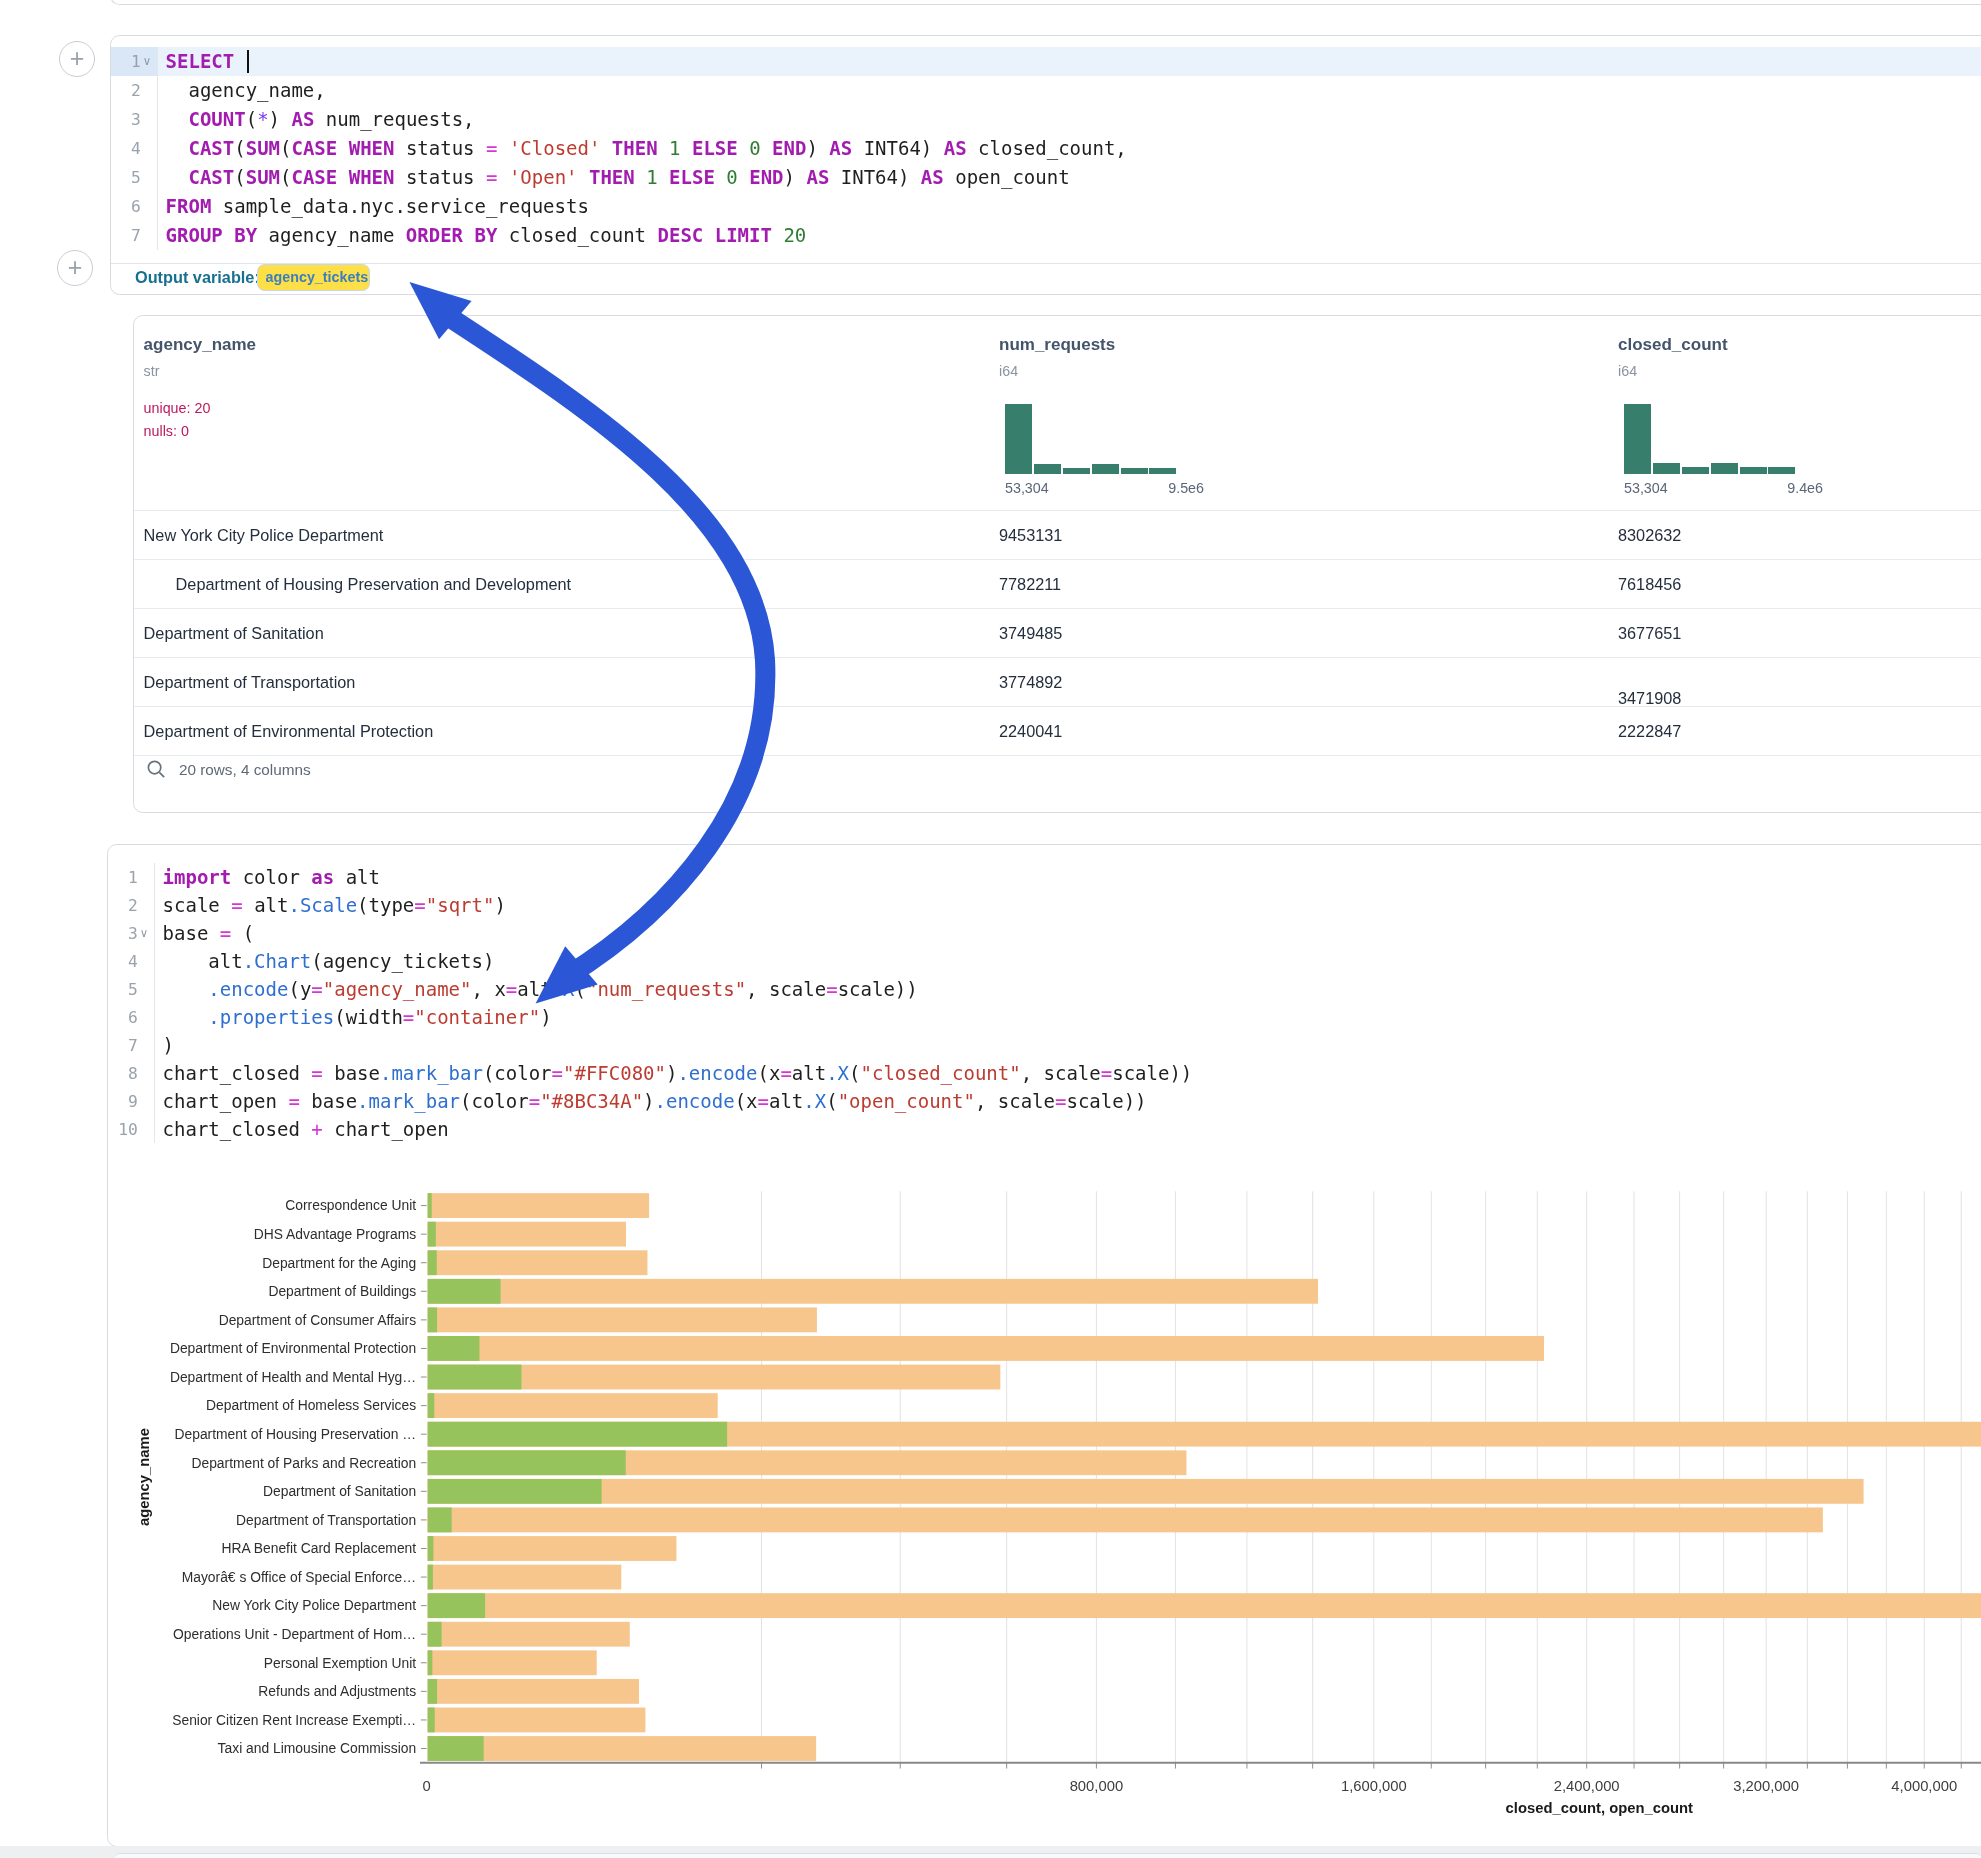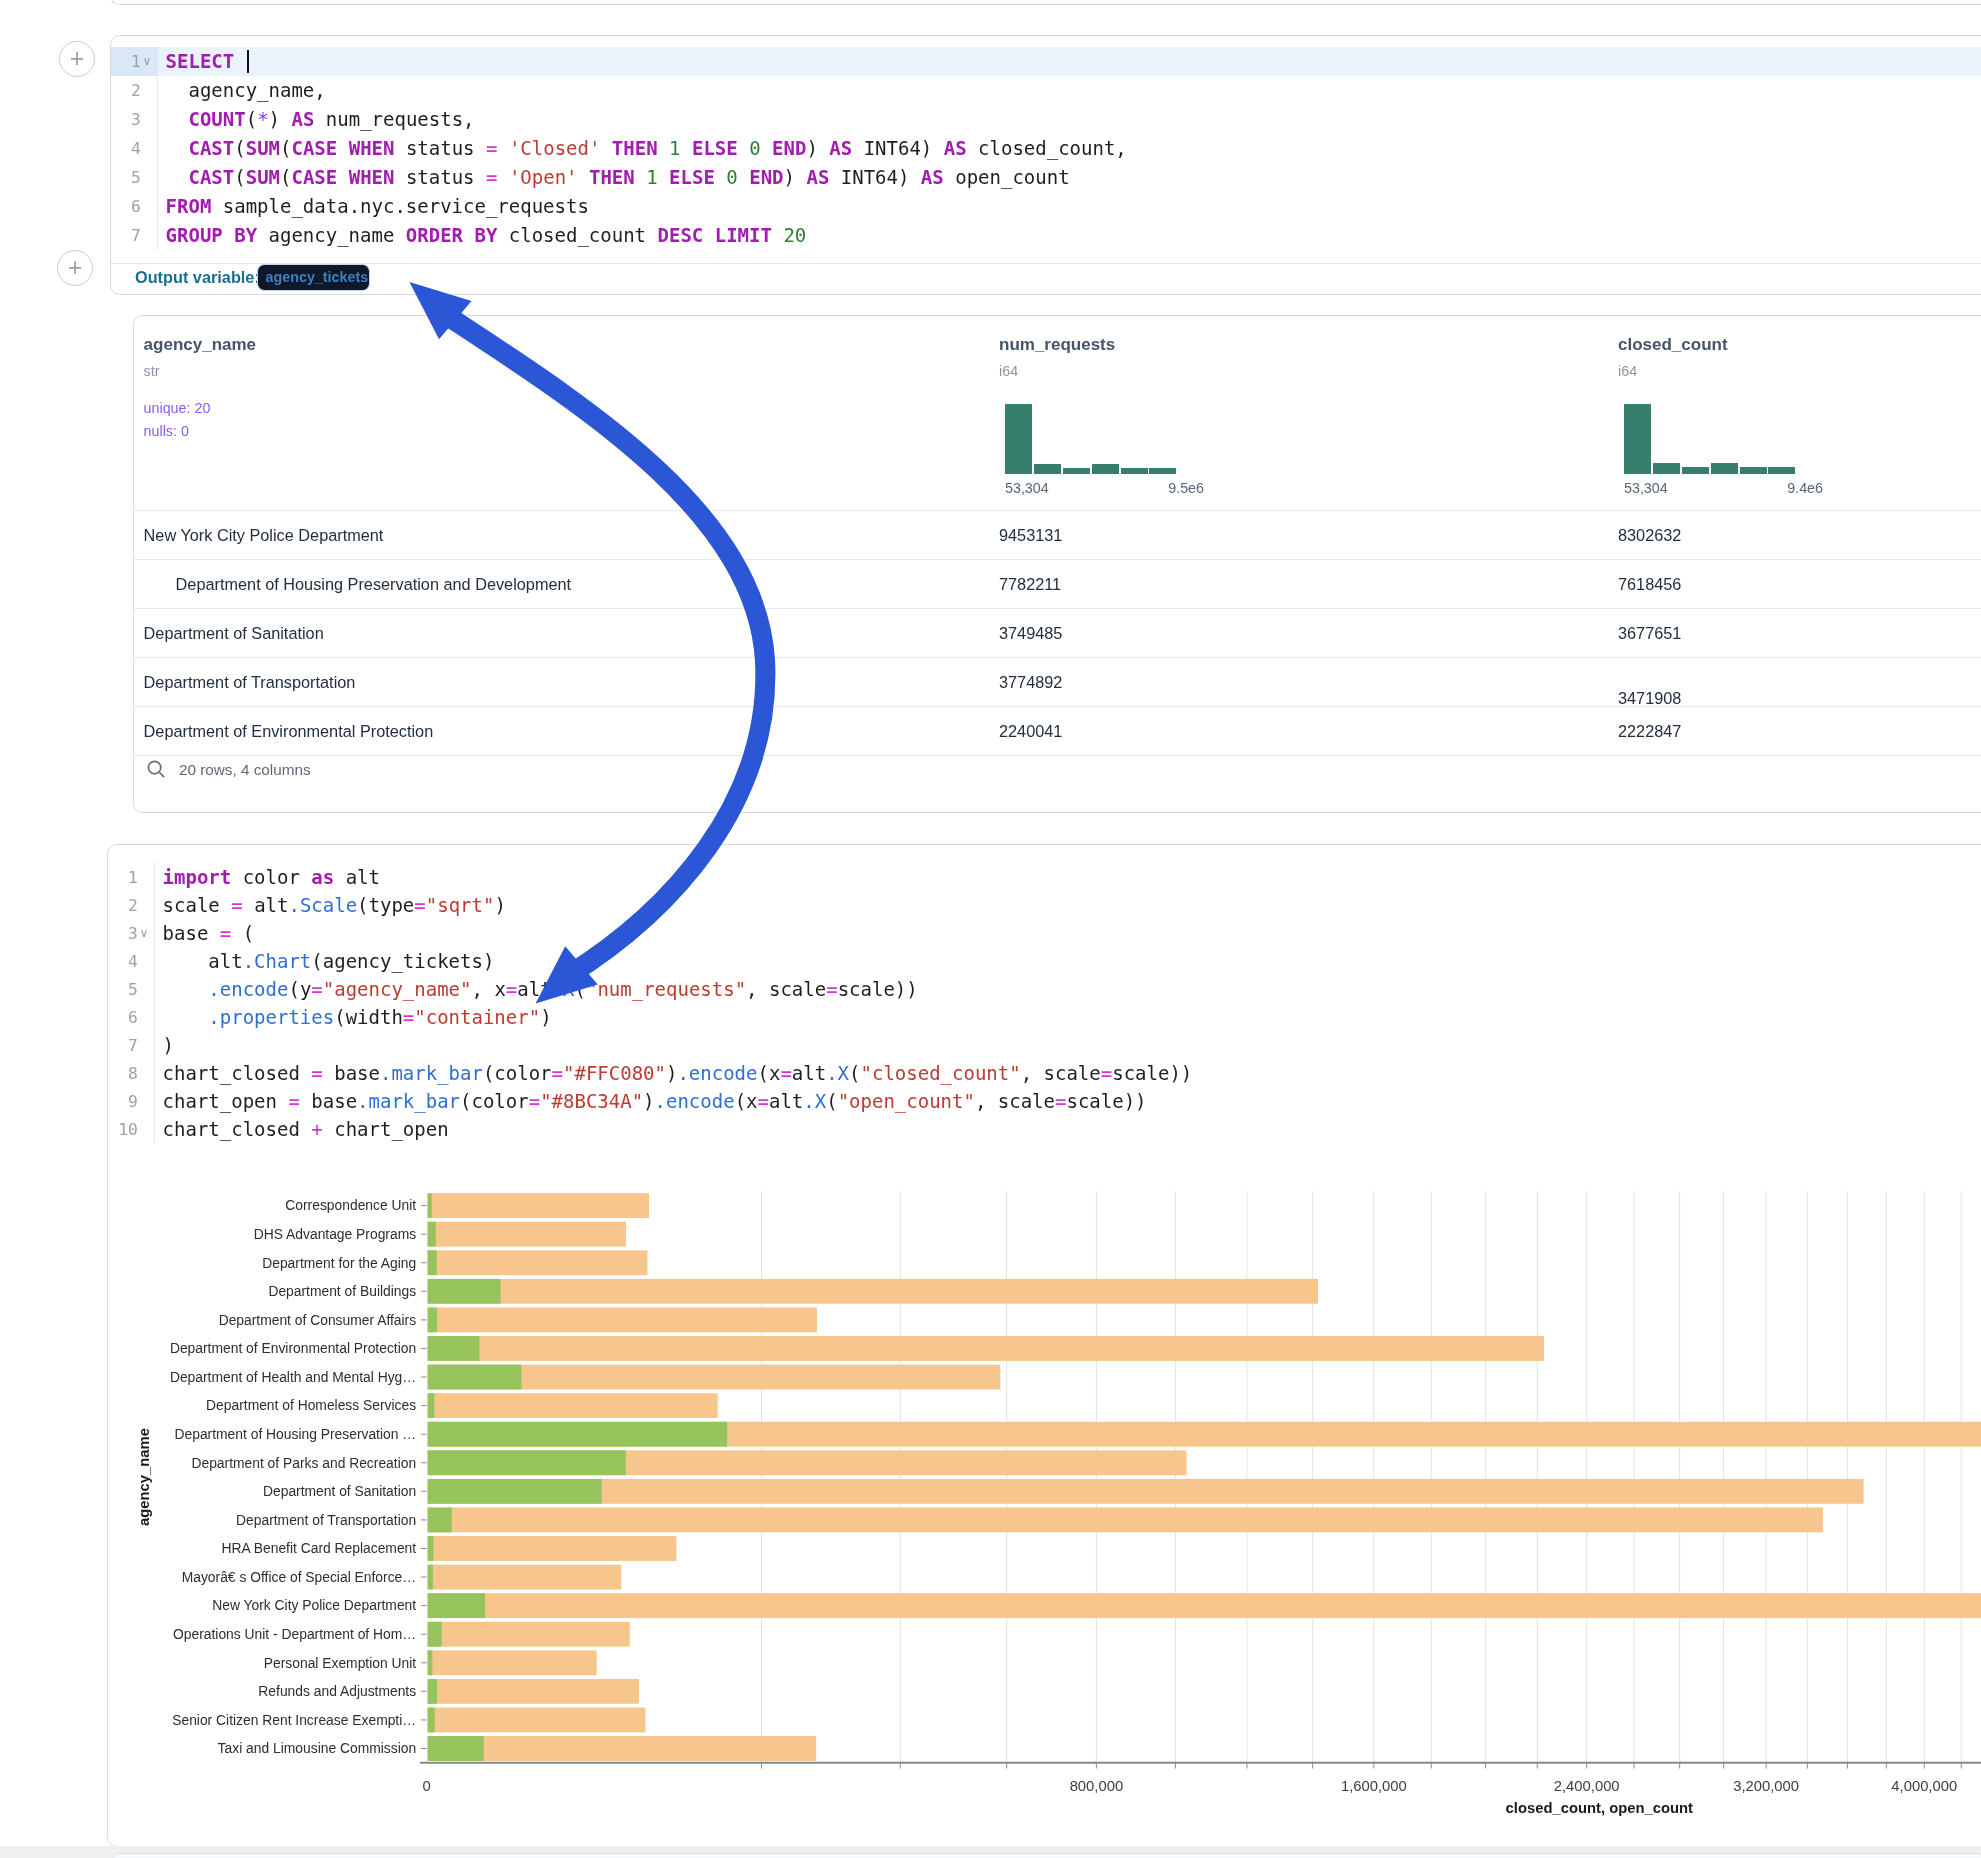--- a/index.html
+++ b/index.html
@@ -30,27 +30,27 @@
   .tok-kw{color:var(--kw);font-weight:bold;}
   .tok-fn{color:var(--fn);}
   .tok-str{color:var(--str);}
   .tok-num{color:var(--num);}
   .tok-op{color:var(--op);}
   .tok-ast{color:var(--ast);}
   .tok-id{color:var(--id);}
   .tok-caret{display:inline-block;width:1.9px;height:23px;background:#111;margin-left:1px;vertical-align:middle;}
   
   .outvar-label{font-size:16.3px;font-weight:bold;color:#17708f;}
-  .pill{position:absolute;box-sizing:border-box;border:1px solid #c9d6e8;border-radius:7.6px;background:#0f172a;
+  .pill{position:absolute;box-sizing:border-box;border:1px solid #c9d6e8;border-radius:7.6px;background:#fde047;
     color:#3c7fbe;font-weight:bold;font-size:14.3px;padding:3.8px 7.6px;width:113px;height:27px;
     overflow:hidden;white-space:nowrap;}
   
   .col-title{font-size:17px;font-weight:bold;color:#44546a;}
   .col-type{font-size:14.3px;color:#8a93a2;}
-  .col-meta{font-size:14.3px;color:#8b5cf6;}
+  .col-meta{font-size:14.3px;color:#be185d;}
   .hist{position:absolute;display:flex;align-items:flex-end;gap:1.9px;}
   .hist .hb{width:27px;background:#377e6d;}
   .hist-labels{position:absolute;display:flex;justify-content:space-between;font-size:14.3px;color:#5a6678;}
   .tbody{position:absolute;left:0;right:0;border-top:1px solid var(--sep);}
   .trow{position:relative;height:48px;border-bottom:1px solid var(--sep);}
   .trow span{position:absolute;top:50%;transform:translateY(-50%);font-size:16.3px;color:#242f3e;}
   .tfooter{position:absolute;display:flex;align-items:center;gap:11.5px;color:#5e6977;font-size:15.3px;}
   
   svg text{font-family:"Liberation Sans",sans-serif;}
   .annotation{pointer-events:none;}

